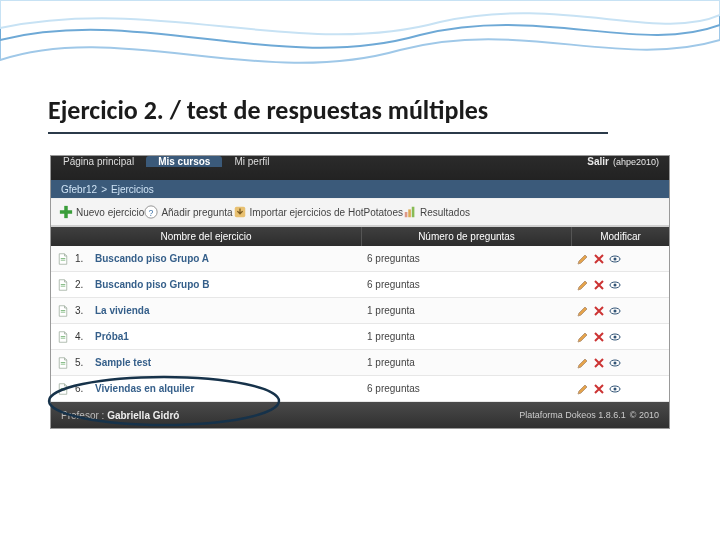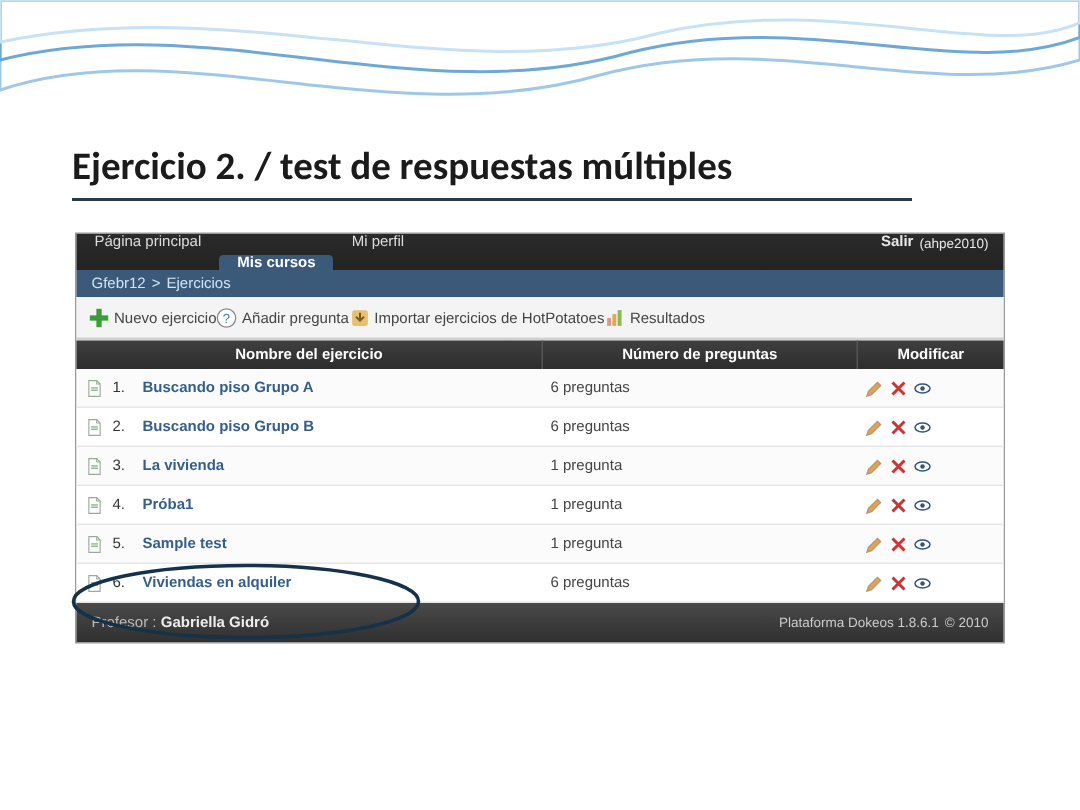--- a/index.html
+++ b/index.html
@@ -14,33 +14,33 @@
     font-size: 26px; color: #1b1b1b;
     border-bottom: 2px solid #2b3a4a; padding-bottom: 6px;
     width: 560px;
     font-family: "Segoe UI", Calibri, Arial, sans-serif;
   }
 
   .app { position: absolute; left: 50px; top: 155px; width: 620px; border: 1px solid #999; background: #fff; font-size: 10px; }
 
   .topnav { background: linear-gradient(#2b2b2b,#222); color: #e8e8e8; height: 24px; display: flex; align-items: flex-start; }
   .topnav .tab { padding: 0 12px; display: flex; align-items: center; color: #ddd; cursor: pointer; }
-  .topnav .tab.active { background: #3b5a7a; color: #fff; font-weight: bold; border-radius: 3px 3px 0 0; margin-top: 14px; }
+  .topnav .tab.active { background: #3b5a7a; color: #fff; font-weight: bold; border-radius: 3px 3px 0 0; margin-top: 0; }
   .topnav .spacer { flex: 1; }
   .topnav .right { padding: 0 10px; display: flex; align-items: center; gap: 4px; font-weight: bold; }
   .topnav .rightspan { font-weight: normal; font-size: 9px; }
 
   .breadcrumb { background: #3b5a7a; color: #cfe3f5; padding: 3px 10px; font-size: 10px; height: 18px; display: flex; align-items: center; }
   .breadcrumb a { color: #cfe3f5; text-decoration: none; }
 
   .toolbar { background: #f4f4f4; border-top: 1px solid #eee; border-bottom: 2px solid #d0d0d0; padding: 6px 8px; display: flex; align-items: center; }
   .tool { display: flex; align-items: center; gap: 3px; color: #444; cursor: pointer; }
   .tool svg { width: 14px; height: 14px; }
 
-  .thead { background: linear-gradient(#3f3f3f,#2d2d2d); color: #fff; display: flex; font-size: 10px; font-weight: bold; }
+  .thead { background: linear-gradient(#3f3f3f,#2d2d2d); color: #fff; display: flex; font-size: 10px; font-weight: normal; }
   .thead .c1 { width: 310px; padding: 4px 8px; text-align: center; }
   .thead .c2 { width: 210px; padding: 4px 8px; text-align: center; border-left: 1px solid #555; }
   .thead .c3 { flex: 1; padding: 4px 8px; text-align: center; border-left: 1px solid #555; }
 
   .row { display: flex; align-items: center; border-bottom: 1px solid #e7e7e7; height: 26px; background: #fff; }
   .row:nth-child(odd) { background: #fbfbfb; }
   .row .c1 { width: 310px; padding: 0 6px; display: flex; align-items: center; gap: 6px; }
   .row .c2 { width: 210px; padding: 0 6px; color: #444; }
   .row .c3 { flex: 1; padding: 0 6px; display: flex; gap: 4px; align-items: center; }
   .row .num { color: #333; width: 14px; }

